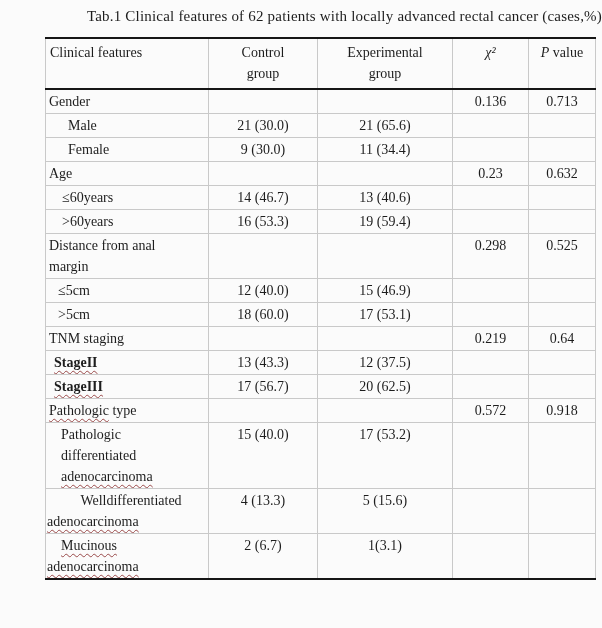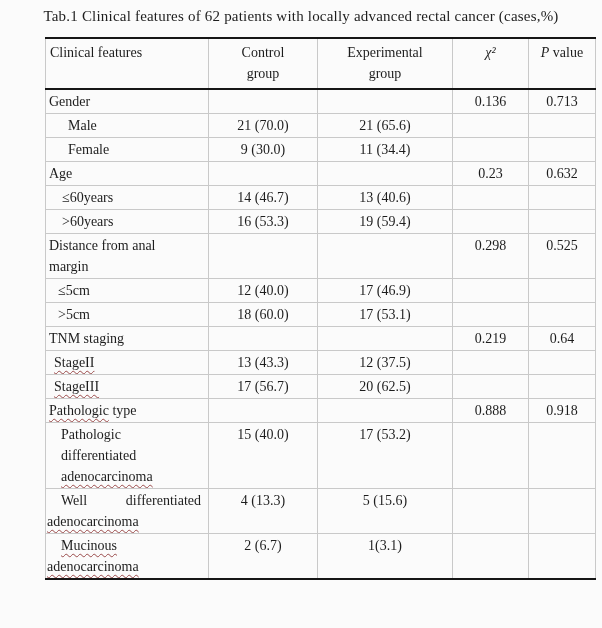--- a/index.html
+++ b/index.html
@@ -7,21 +7,21 @@
     width:602px; height:628px;
     background:#fbfbfb;
     font-family:"Liberation Serif","DejaVu Serif",serif;
     color:#1d1d1d;
     position:relative;
     overflow:hidden;
     box-sizing:border-box;
   }
   .caption {
     padding-top:8px;
-    text-align:center;
+    text-align:right;
     font-size:15px;
     letter-spacing:0.2px;
     white-space:nowrap;
   }
   table.clin {
     border-collapse:collapse;
     table-layout:fixed;
     width:550px;
     margin:12px 0 12px 45px;
   }
@@ -43,25 +43,25 @@
   }
   .clin thead th.h-left { text-align:left; padding-left:4px; }
   .clin tbody tr:last-child td { border-bottom:2px solid #161616; }
   .vcell { text-align:center; }
   .fcell { padding-left:0 !important; padding-right:4px !important; }
   .ln { display:block; }
   .ind-cat { margin-left:3px; }
   .ind-a { margin-left:22px; }
   .ind-b { margin-left:16px; }
   .ind-c { margin-left:12px; }
-  .ind-d { margin-left:8px; }
+  .ind-d { margin-left:8px;font-weight:bold; }
   .ind-e { margin-left:15px; }
   .ind-0 { margin-left:1px; }
   .well-line {
-    display:flex; justify-content:space-between;
+    display:flex; justify-content:center;
     margin-left:15px; padding-right:3px;
   }
   .sq {
     text-decoration-line:underline;
     text-decoration-style:wavy;
     text-decoration-color:#9a4a4a;
     text-decoration-thickness:1px;
     text-underline-offset:3px;
     text-decoration-skip-ink:none;
   }
@@ -114,21 +114,21 @@
         <td class="vcell"></td>
         <td class="vcell"></td>
         <td class="vcell">0.136</td>
         <td class="vcell">0.713</td>
       </tr>
 
       <tr>
         <td class="fcell">
           <span class="ln ind-a">Male</span>
         </td>
-        <td class="vcell">21 (70.0)</td>
+        <td class="vcell">21 (30.0)</td>
         <td class="vcell">21 (65.6)</td>
         <td class="vcell"></td>
         <td class="vcell"></td>
       </tr>
 
       <tr>
         <td class="fcell">
           <span class="ln ind-a">Female</span>
         </td>
         <td class="vcell">9 (30.0)</td>
@@ -176,21 +176,21 @@
         <td class="vcell"></td>
         <td class="vcell">0.298</td>
         <td class="vcell">0.525</td>
       </tr>
 
       <tr>
         <td class="fcell">
           <span class="ln ind-c">≤5cm</span>
         </td>
         <td class="vcell">12 (40.0)</td>
-        <td class="vcell">17 (46.9)</td>
+        <td class="vcell">15 (46.9)</td>
         <td class="vcell"></td>
         <td class="vcell"></td>
       </tr>
 
       <tr>
         <td class="fcell">
           <span class="ln ind-c">&gt;5cm</span>
         </td>
         <td class="vcell">18 (60.0)</td>
         <td class="vcell">17 (53.1)</td>
@@ -227,21 +227,21 @@
         <td class="vcell"></td>
         <td class="vcell"></td>
       </tr>
 
       <tr>
         <td class="fcell">
           <span class="ln ind-cat"><span class="sq">Pathologic</span><span> type</span></span>
         </td>
         <td class="vcell"></td>
         <td class="vcell"></td>
-        <td class="vcell">0.888</td>
+        <td class="vcell">0.572</td>
         <td class="vcell">0.918</td>
       </tr>
 
 
       <tr>
         <td class="fcell">
           <span class="ln ind-e">Pathologic</span>
           <span class="ln ind-e">differentiated</span>
           <span class="ln ind-e"><span class="sq">adenocarcinoma</span></span>
         </td>

